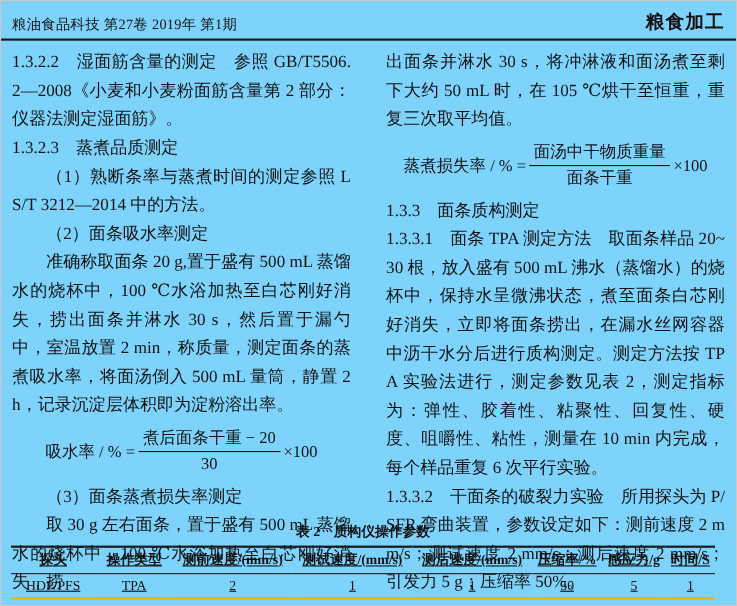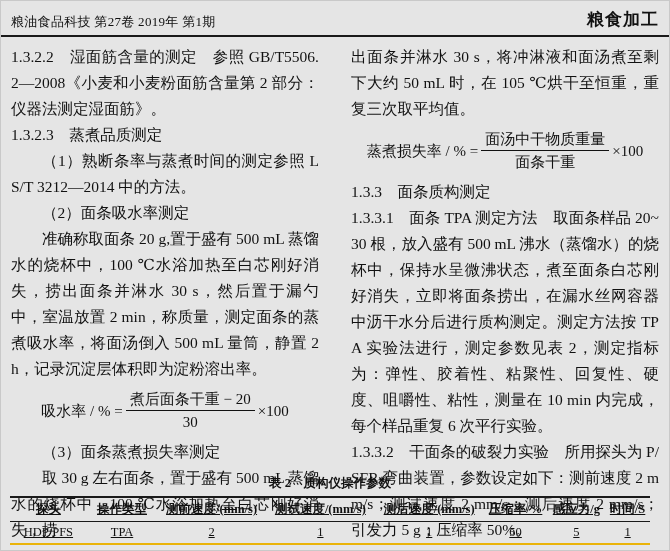--- a/index.html
+++ b/index.html
@@ -1,20 +1,20 @@
 <!DOCTYPE html>
 <html><head>
 <meta charset="utf-8">
 <style>
   html,body{margin:0;padding:0;background:#fff;}
   #page{
     position:relative;
     width:668px;height:549px;
     border:1px solid #c9c9c9;
-    background:#e5e5e5;
+    background:#7dd3fc;
     color:#111;
     font-family:"Liberation Serif","DejaVu Serif",serif;
     overflow:hidden;
     box-sizing:content-box;
   }
   
   .run-head{
     display:flex;justify-content:space-between;align-items:flex-end;
     padding:7px 10px 4px 10px;
     border-bottom:2px solid #1a1a1a;

